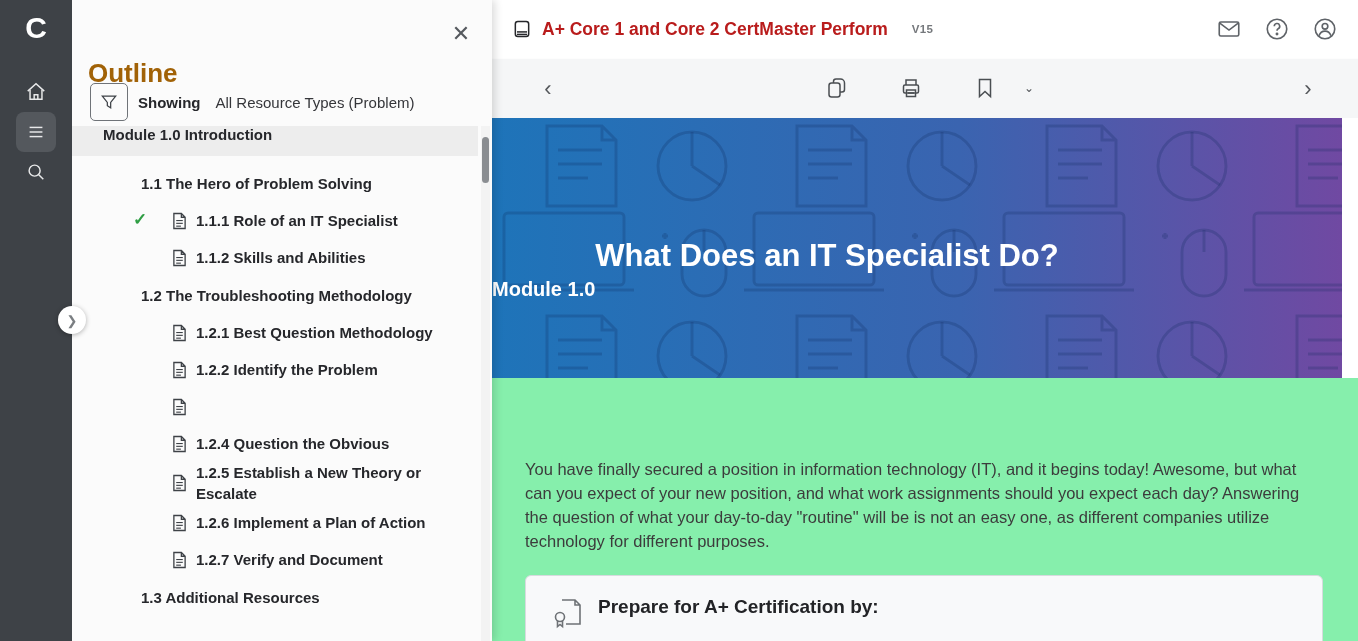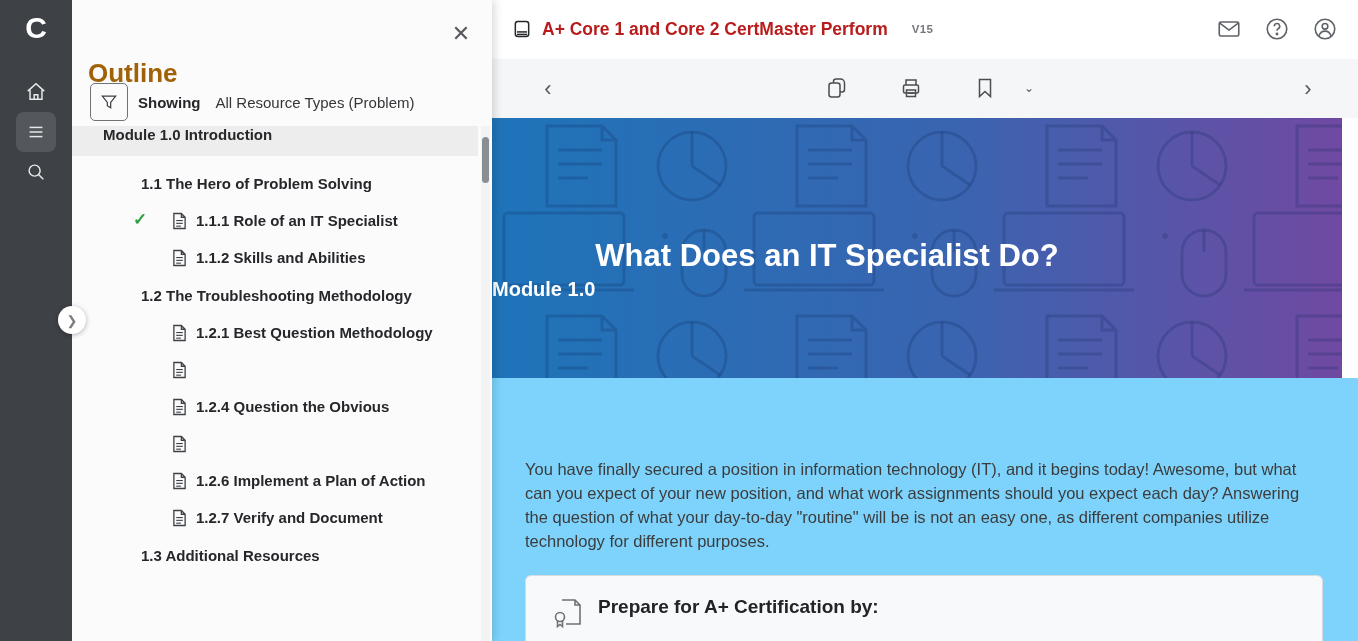--- a/index.html
+++ b/index.html
@@ -74,21 +74,21 @@
   .tb-caret { width:18px; height:18px; margin-left:-24px; display:flex; align-items:center; justify-content:center;
               color:#55585c; font-size:12px; cursor:pointer; }
 
   .banner { position:absolute; top:118px; left:0; right:16px; height:260px; overflow:hidden;
             display:flex; flex-direction:row; align-items:center; }
   .banner-bg { position:absolute; inset:0; }
   .banner-pattern { position:absolute; inset:0; }
   .banner-module { position:relative; margin-top:82px; color:#fff; font-size:20px; font-weight:700; }
   .banner-title { position:relative; margin-top:15px; color:#fff; font-size:31px; font-weight:700; }
 
-  .page-body { position:absolute; top:378px; left:0; right:0; bottom:0; background:#7dd3fc; overflow:hidden; }
+  .page-body { position:absolute; top:378px; left:0; right:0; bottom:0; background:#86efac; overflow:hidden; }
   .lede { position:absolute; top:79px; left:33px; width:800px; font-size:16.5px; line-height:24px; color:#3c3c3c; }
   .callout { position:absolute; top:197px; left:33px; width:798px; height:160px; background:#f8f9fa;
              border:1px solid #d7dbde; border-radius:6px; padding:20px 26px; }
   .callout-head { display:flex; align-items:flex-start; }
   .cert-icon { display:inline-flex; margin-right:14px; }
   .cert-icon svg { stroke:#6e7276; fill:none; stroke-width:1.6; }
   .callout-title { font-size:19px; font-weight:700; color:#222326; }
 </style>
 </head>
 <body>
@@ -190,20 +190,31 @@
       </div>
       <div class="o-row topic">
         <span class="doc-icon">
           <svg width="15" height="18" viewBox="0 0 16 19">
             <path fill="none" stroke="#3e4247" stroke-width="1.4" d="M2 1.5 h8 l4 4 v12 h-12 z M10 1.5 v4 h4"></path>
             <line x1="4.5" y1="9" x2="11.5" y2="9" stroke="#3e4247" stroke-width="1.2"></line>
             <line x1="4.5" y1="12" x2="11.5" y2="12" stroke="#3e4247" stroke-width="1.2"></line>
             <line x1="4.5" y1="15" x2="9.5" y2="15" stroke="#3e4247" stroke-width="1.2"></line>
           </svg>
         </span>
+        <span class="o-label">1.2.2 Identify the Problem</span>
+      </div>
+      <div class="o-row topic">
+        <span class="doc-icon">
+          <svg width="15" height="18" viewBox="0 0 16 19">
+            <path fill="none" stroke="#3e4247" stroke-width="1.4" d="M2 1.5 h8 l4 4 v12 h-12 z M10 1.5 v4 h4"></path>
+            <line x1="4.5" y1="9" x2="11.5" y2="9" stroke="#3e4247" stroke-width="1.2"></line>
+            <line x1="4.5" y1="12" x2="11.5" y2="12" stroke="#3e4247" stroke-width="1.2"></line>
+            <line x1="4.5" y1="15" x2="9.5" y2="15" stroke="#3e4247" stroke-width="1.2"></line>
+          </svg>
+        </span>
       </div>
       <div class="o-row topic">
         <span class="doc-icon">
           <svg width="15" height="18" viewBox="0 0 16 19">
             <path fill="none" stroke="#3e4247" stroke-width="1.4" d="M2 1.5 h8 l4 4 v12 h-12 z M10 1.5 v4 h4"></path>
             <line x1="4.5" y1="9" x2="11.5" y2="9" stroke="#3e4247" stroke-width="1.2"></line>
             <line x1="4.5" y1="12" x2="11.5" y2="12" stroke="#3e4247" stroke-width="1.2"></line>
             <line x1="4.5" y1="15" x2="9.5" y2="15" stroke="#3e4247" stroke-width="1.2"></line>
           </svg>
         </span>
@@ -211,20 +222,21 @@
       </div>
       <div class="o-row topic">
         <span class="doc-icon">
           <svg width="15" height="18" viewBox="0 0 16 19">
             <path fill="none" stroke="#3e4247" stroke-width="1.4" d="M2 1.5 h8 l4 4 v12 h-12 z M10 1.5 v4 h4"></path>
             <line x1="4.5" y1="9" x2="11.5" y2="9" stroke="#3e4247" stroke-width="1.2"></line>
             <line x1="4.5" y1="12" x2="11.5" y2="12" stroke="#3e4247" stroke-width="1.2"></line>
             <line x1="4.5" y1="15" x2="9.5" y2="15" stroke="#3e4247" stroke-width="1.2"></line>
           </svg>
         </span>
+        <span class="o-label">1.2.5 Establish a New Theory or Escalate</span>
       </div>
       <div class="o-row topic">
         <span class="doc-icon">
           <svg width="15" height="18" viewBox="0 0 16 19">
             <path fill="none" stroke="#3e4247" stroke-width="1.4" d="M2 1.5 h8 l4 4 v12 h-12 z M10 1.5 v4 h4"></path>
             <line x1="4.5" y1="9" x2="11.5" y2="9" stroke="#3e4247" stroke-width="1.2"></line>
             <line x1="4.5" y1="12" x2="11.5" y2="12" stroke="#3e4247" stroke-width="1.2"></line>
             <line x1="4.5" y1="15" x2="9.5" y2="15" stroke="#3e4247" stroke-width="1.2"></line>
           </svg>
         </span>

